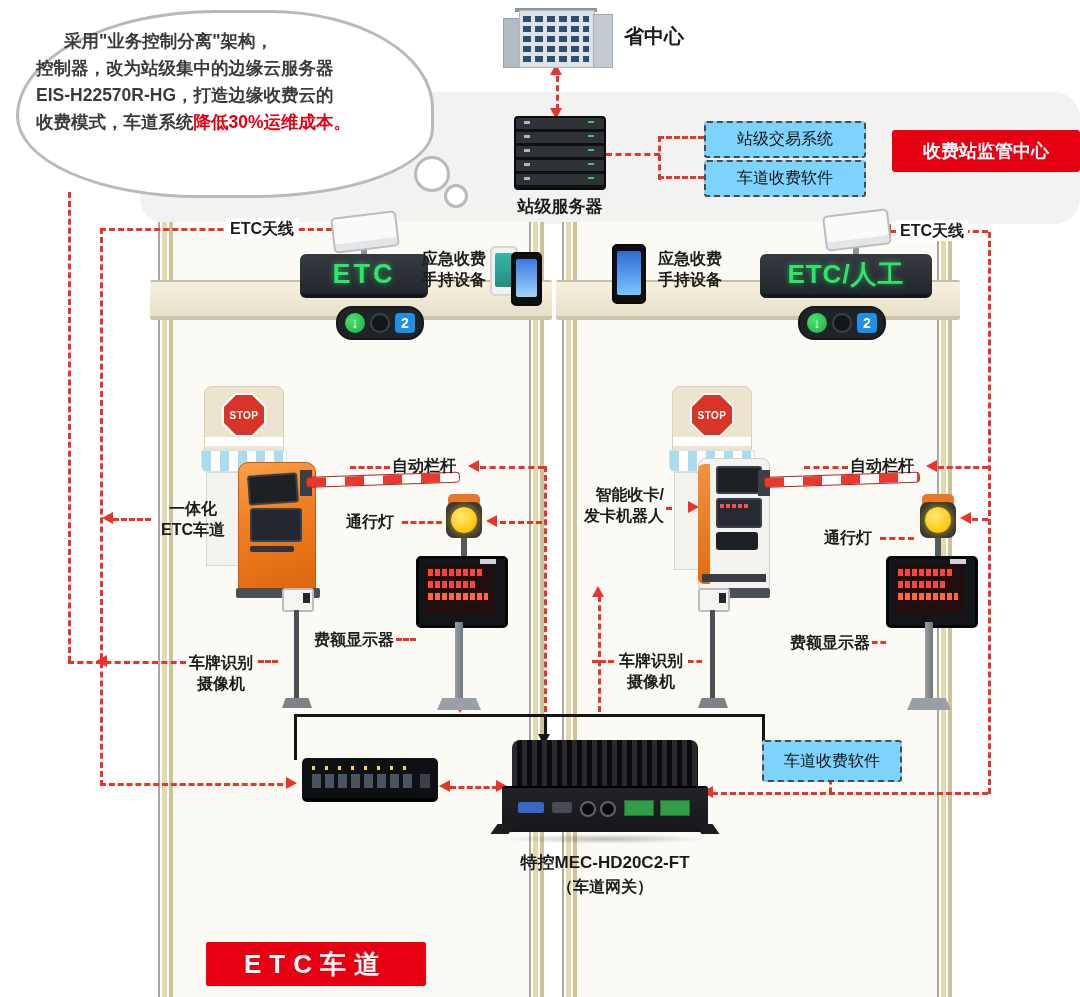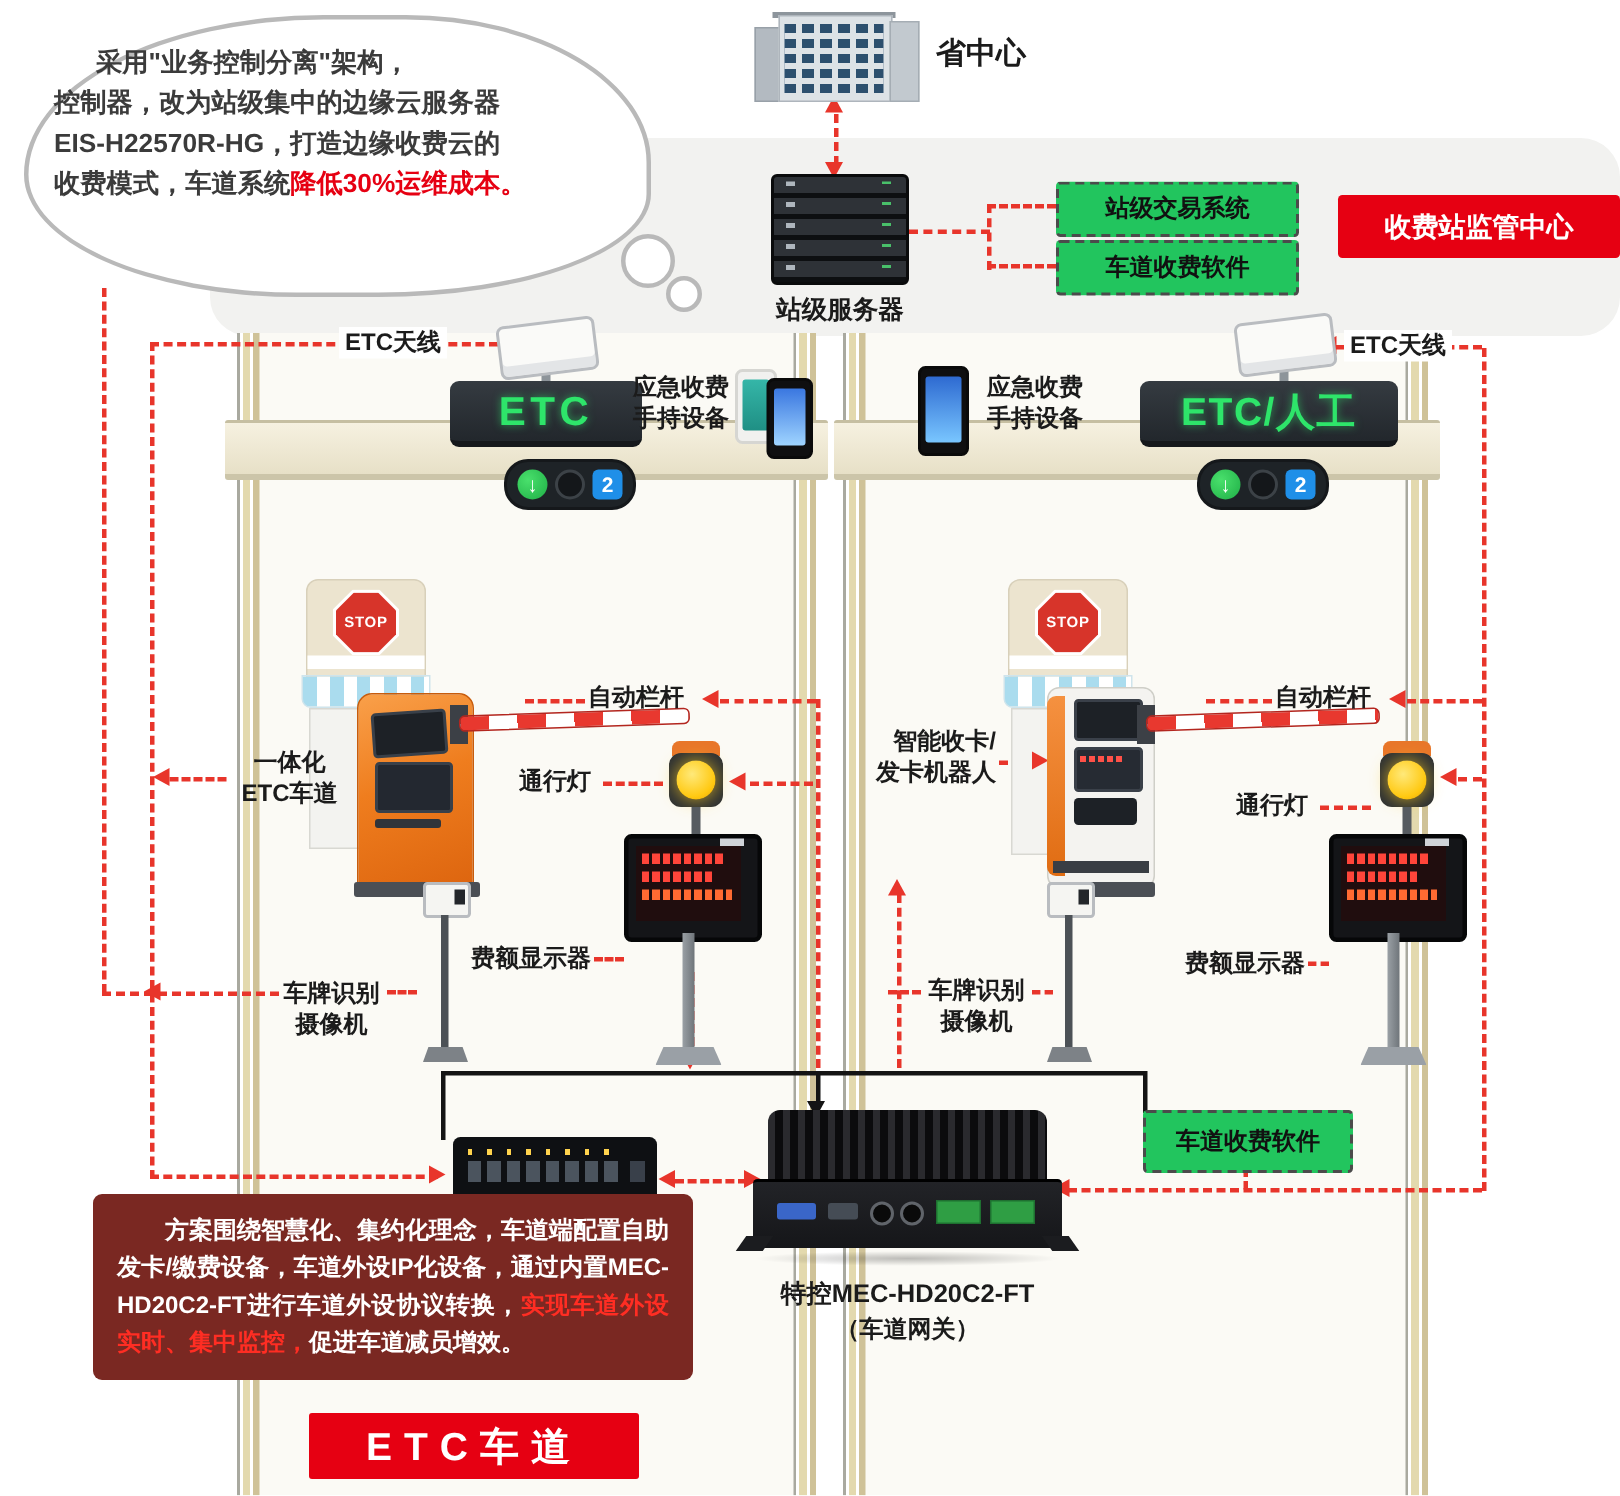--- a/index.html
+++ b/index.html
@@ -19,22 +19,22 @@
   .td{border-left:6px solid transparent;border-right:6px solid transparent;border-top:11px solid #e8352b}
   .td.k{border-top-color:#141414}
   .road{position:absolute;top:222px;height:775px;background:#fbfaf5;z-index:1}
   .road:before,.road:after{content:"";position:absolute;top:0;bottom:0;width:15px;
     background:linear-gradient(90deg,#a9a99f 0 2px,#fff 2px 4px,#e3d9ae 4px 9px,#fff 9px 11px,#cfc298 11px 15px)}
   .road:before{left:0}.road:after{right:0}
   .beam{position:absolute;top:280px;height:34px;background:linear-gradient(180deg,#f6f1e0,#e7e0c7);
     border-top:2px solid #c6bfa2;border-bottom:4px solid #ccc5a9;z-index:2;border-radius:2px}
   .sign{position:absolute;background:linear-gradient(180deg,#353b41,#22272c);border-radius:6px;display:flex;align-items:center;justify-content:center;
     color:#2ee56a;font-weight:700;z-index:4;border-bottom:4px solid #15181b;text-shadow:0 0 6px rgba(46,229,106,.6)}
-  .dashed-box{position:absolute;background:#22c55e;border:2px dashed #4b4b4b;border-radius:3px;display:flex;align-items:center;justify-content:center;
-    font-weight:700;font-size:16px;color:#111;z-index:5}
+  .dashed-box{position:absolute;background:#7dd3fc;border:2px dashed #4b4b4b;border-radius:3px;display:flex;align-items:center;justify-content:center;
+    font-weight:400;font-size:16px;color:#111;z-index:5}
   .redbox{position:absolute;background:#e60012;color:#fff;display:flex;align-items:center;justify-content:center;font-weight:700;z-index:6}
   .phone{position:absolute;border-radius:5px;z-index:5}
   .phone .scr{position:absolute;inset:5px 3px 7px 3px;border-radius:2px}
   .tlight{position:absolute;height:30px;background:#1e2327;border:2px solid #15181b;border-radius:16px;
     display:flex;align-items:center;gap:5px;padding:0 7px;z-index:5}
   .cell{width:20px;height:20px;border-radius:50%;box-sizing:border-box}
   .cg{background:radial-gradient(circle at 35% 35%,#49e06c,#1fae46);color:#fff;display:flex;align-items:center;justify-content:center;font-weight:700;font-size:14px}
   .cdark{background:#14171a;border:2px solid #3c4247}
   .cblue{background:#1f8fe8;border-radius:4px;color:#fff;display:flex;align-items:center;justify-content:center;font-weight:700;font-size:14px}
   .gbox{position:absolute;background:#ece4cf;border:1px solid #d8d0ba;border-radius:8px 8px 0 0;z-index:4}
@@ -334,18 +334,14 @@
     <div style="position:absolute;left:-8px;top:84px;width:18px;height:10px;background:#1b1c1f;transform:skewX(-35deg)"></div>
     <div style="position:absolute;left:196px;top:84px;width:18px;height:10px;background:#1b1c1f;transform:skewX(35deg)"></div>
     <div style="position:absolute;left:0;top:94px;width:206px;height:10px;background:radial-gradient(ellipse at center,rgba(0,0,0,.25),transparent 70%)"></div>
   </div>
   <div class="lbl" style="left:500px;top:852px;width:210px;text-align:center;font-size:17px">特控MEC-HD20C2-FT</div>
   <div class="lbl" style="left:500px;top:876px;width:210px;text-align:center">（车道网关）</div>
 
   <div class="dashed-box" style="left:762px;top:740px;width:136px;height:38px">车道收费软件</div>
   <div class="dv" style="left:829px;top:779px;height:14px"></div>
 
-  <div class="abs" style="left:62px;top:796px;width:400px;background:#7a2822;border-radius:6px;padding:12px 16px;box-sizing:border-box;z-index:8;
-              color:#fff;font-weight:700;font-size:16px;line-height:25px;text-align:justify;text-indent:2em">
-    <span>方案围绕智慧化、集约化理念，车道端配置自助发卡/缴费设备，车道外设IP化设备，通过内置MEC-HD20C2-FT进行车道外设协议转换，</span><span style="color:#ff2d23">实现车道外设实时、集中监控，</span><span>促进车道减员增效。</span>
-  </div>
 
 </div>
 
 </body></html>

